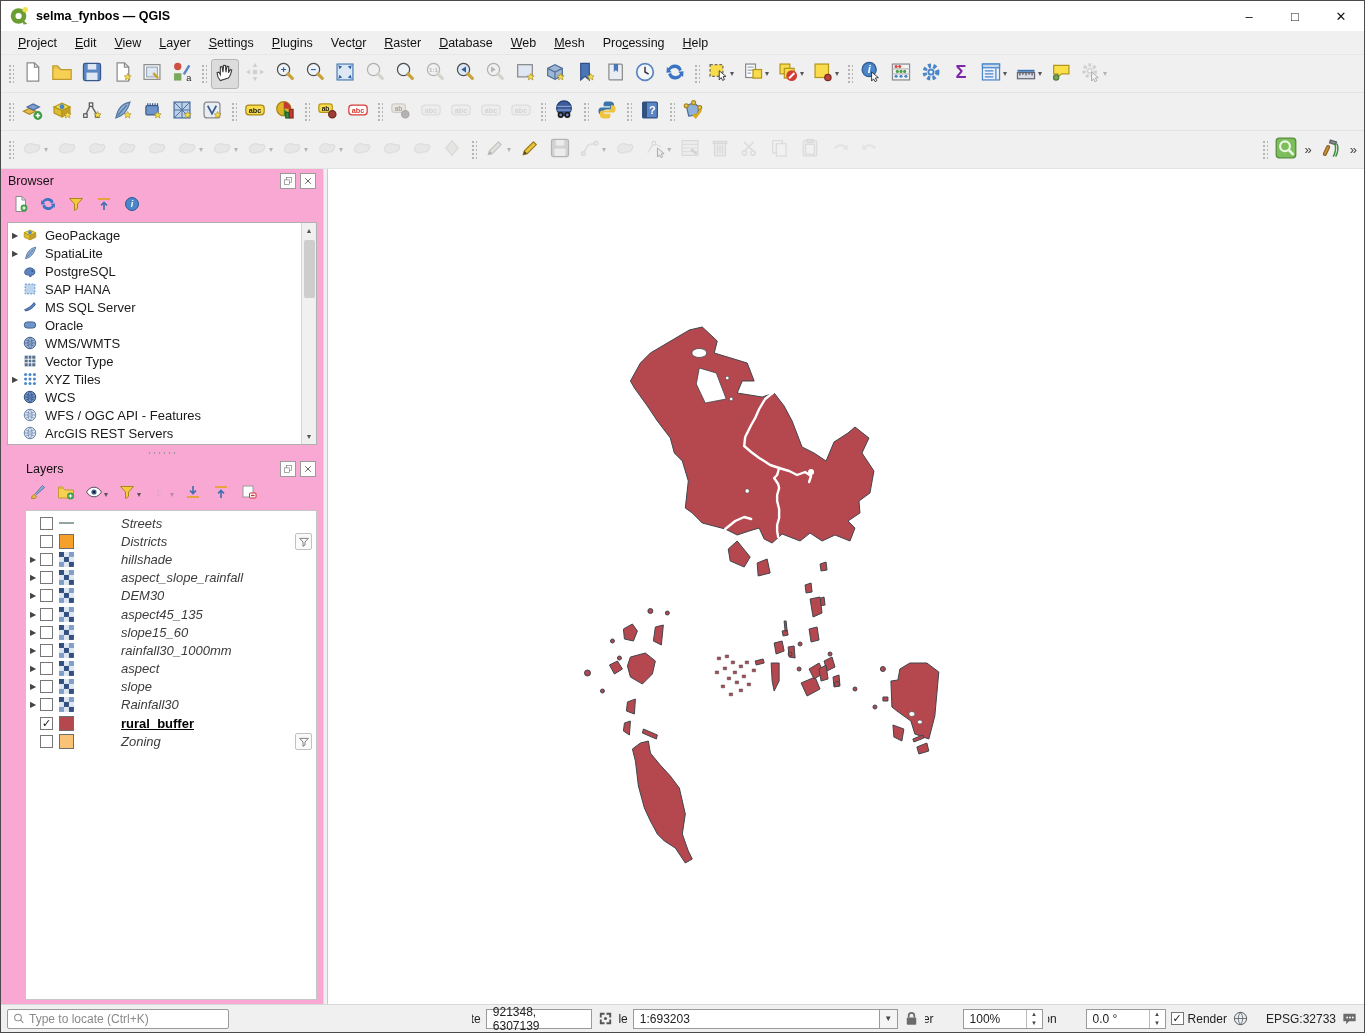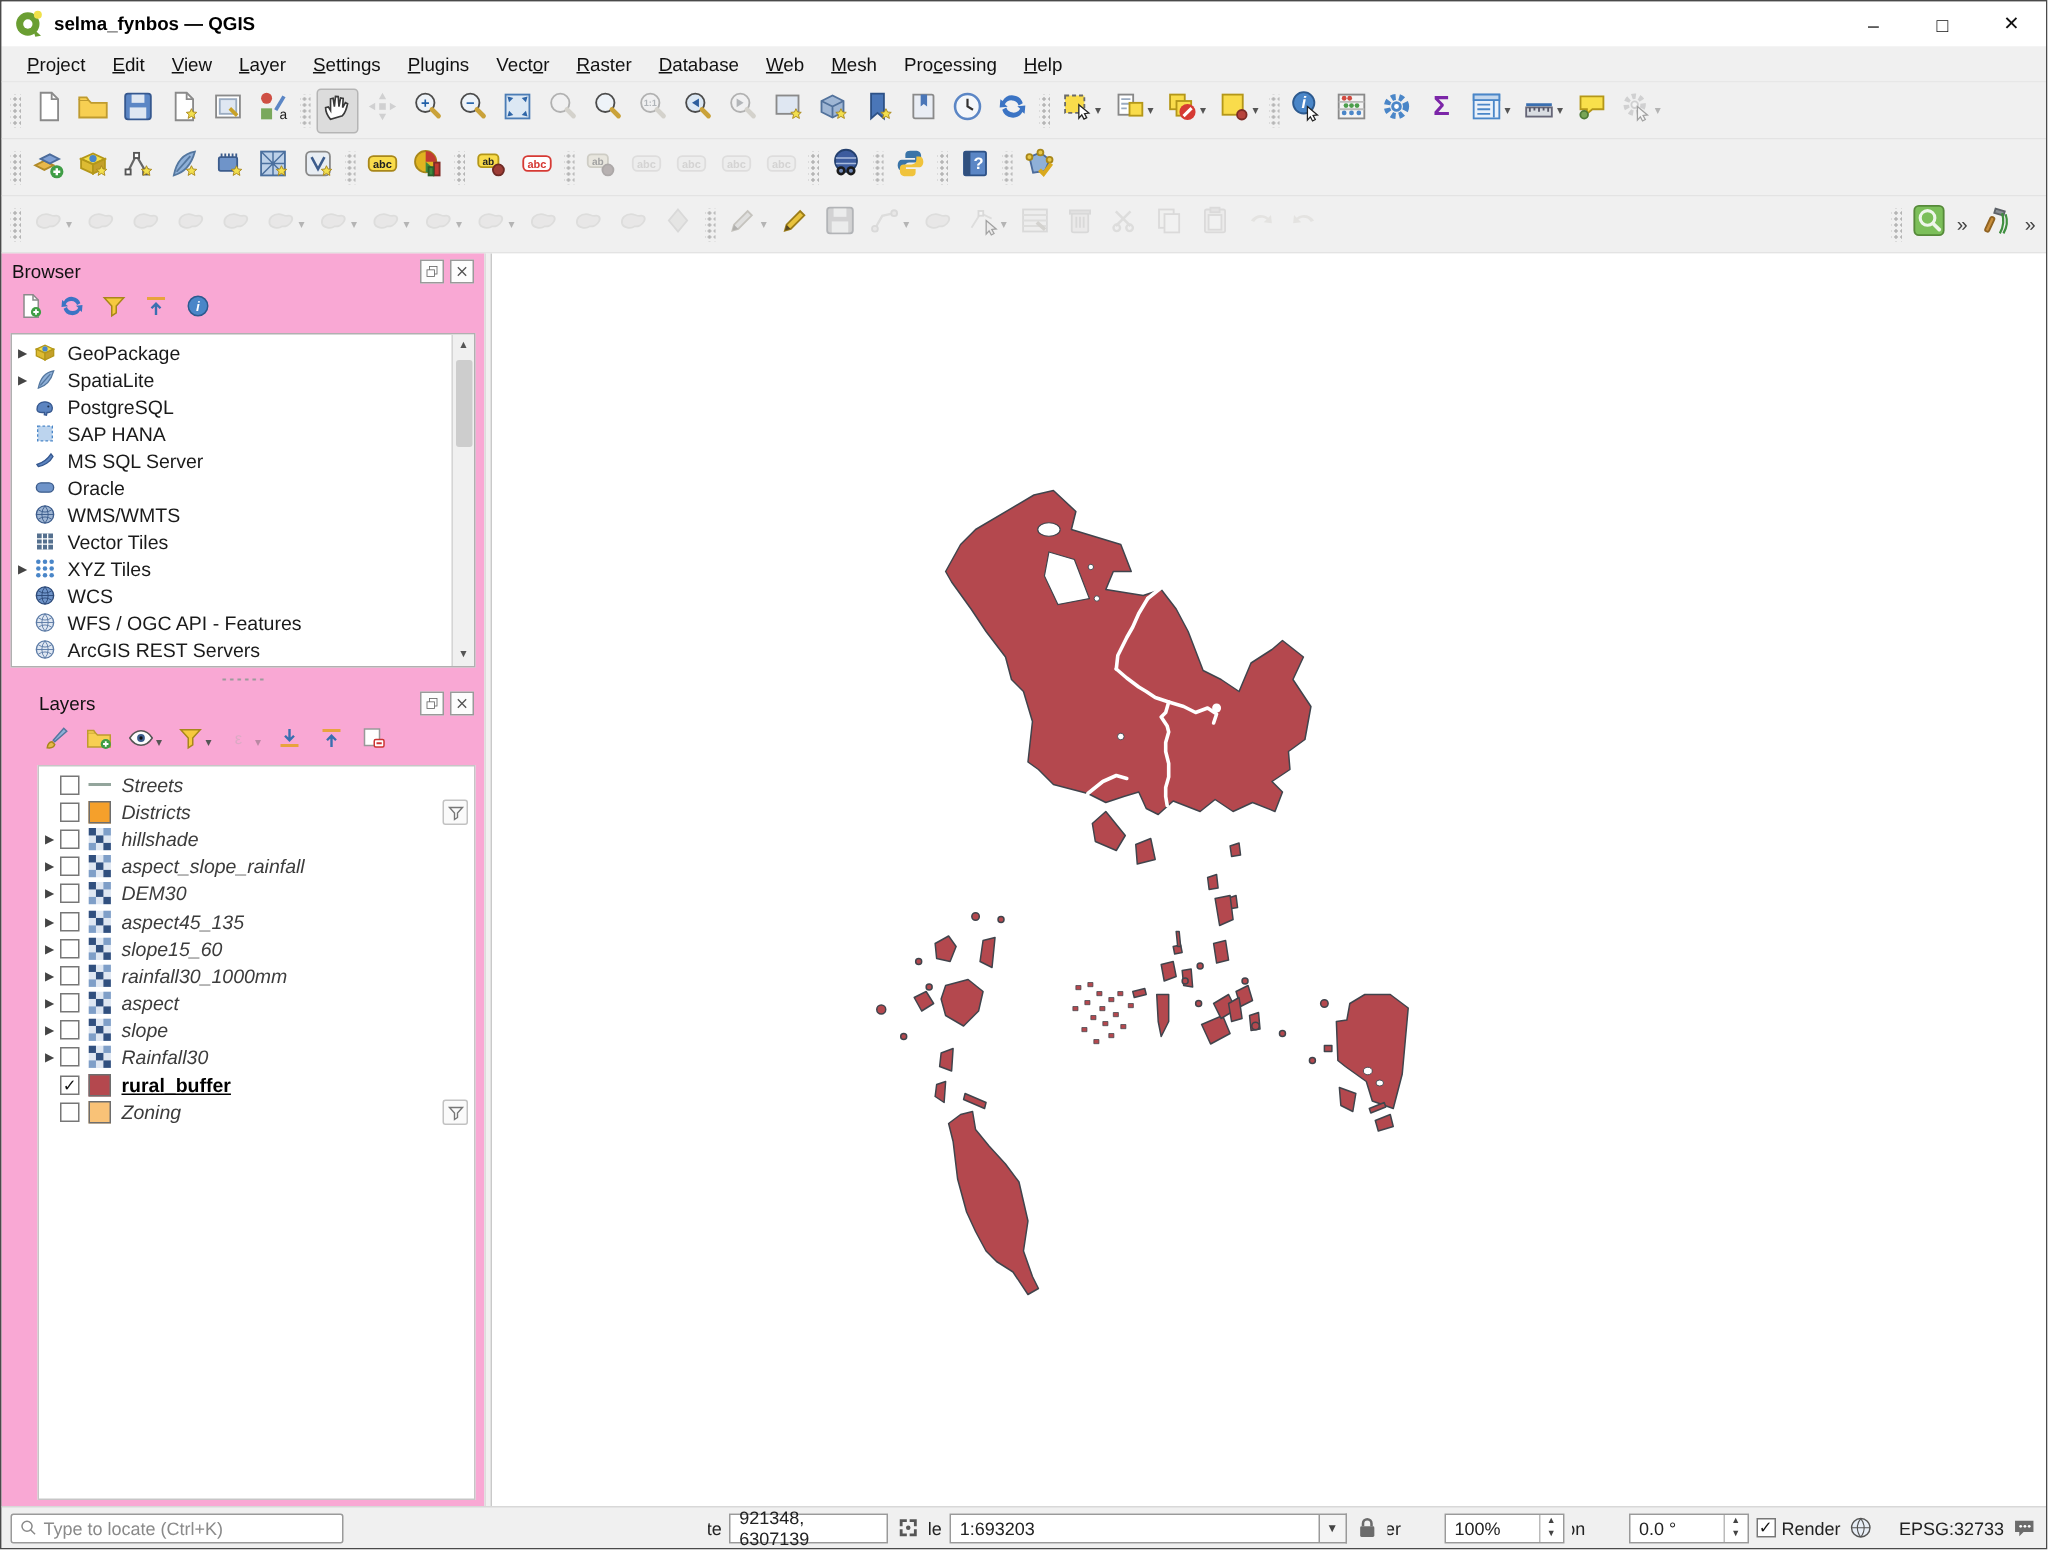--- a/index.html
+++ b/index.html
@@ -56,21 +56,21 @@
 
   .hsplit { height:8px; display:flex; align-items:center; justify-content:center; }
   .hsplit .dots { width:30px; height:4px; background-image:radial-gradient(#9a9a9a 1px, transparent 1.2px); background-size:5px 4px; }
 
   
   .lrow { height:18.2px; display:flex; align-items:center; position:relative; }
   .lchk { width:13px; height:13px; border:1px solid #777; background:#fff; margin-right:6px; flex:0 0 auto; display:flex; align-items:center; justify-content:center; font-size:11px; color:#111; }
   .lsym { width:15px; height:15px; margin-right:7px; flex:0 0 auto; }
   .lsym .fill { width:15px; height:15px; border:1px solid #6e6e6e; }
   .lsym .line { width:15px; height:2px; margin-top:6px; }
-  .llabel { font-size:13px; color:#333; }
+  .llabel { font-size:13px; color:#333;margin-left:40px; }
   .llabel.it { font-style:italic; color:#3c3c3c; }
   .llabel.sel { font-weight:bold; text-decoration:underline; color:#000; font-style:normal; }
   .lfilter { position:absolute; right:4px; top:1px; width:17px; height:17px; border:1px solid #c2c2c2; background:#fafafa; border-radius:2px; display:flex; align-items:center; justify-content:center; }
   .lfilter svg { width:12px; height:12px; }
 
   
   .map { flex:1; background:#fff; position:relative; border-left:1px solid #c9c9c9; }
   .map svg { position:absolute; inset:0; width:100%; height:100%; }
 
   
@@ -816,21 +816,21 @@
                     <path d="M2.5 9h13M9 2.5a10 10 0 010 13M9 2.5a10 10 0 000 13M4 5.5a9 9 0 0010 0M4 12.5a9 9 0 0110 0" fill="none" stroke="#3c5c8c" stroke-width=".7"></path>
                   </svg></span>
                 <span>WMS/WMTS</span>
               </div>
               <div class="trow">
                 <span class="arrcell"></span>
                 <span class="bicon"><svg viewBox="0 0 18 18">
                     <rect x="3" y="3" width="12" height="12" fill="#55708f"></rect>
                     <path d="M3 7h12M3 11h12M7 3v12M11 3v12" stroke="#fff"></path>
                   </svg></span>
-                <span>Vector Tiles</span>
+                <span>Vector Type</span>
               </div>
               <div class="trow">
                 <span class="arrcell">▶</span>
                 <span class="bicon"><svg viewBox="0 0 18 18">
                     <g fill="#4a86c8">
                       <circle cx="4" cy="4" r="1.7"></circle>
                       <circle cx="9" cy="4" r="1.7"></circle>
                       <circle cx="14" cy="4" r="1.7"></circle>
                       <circle cx="4" cy="9" r="1.7"></circle>
                       <circle cx="9" cy="9" r="1.7"></circle>

